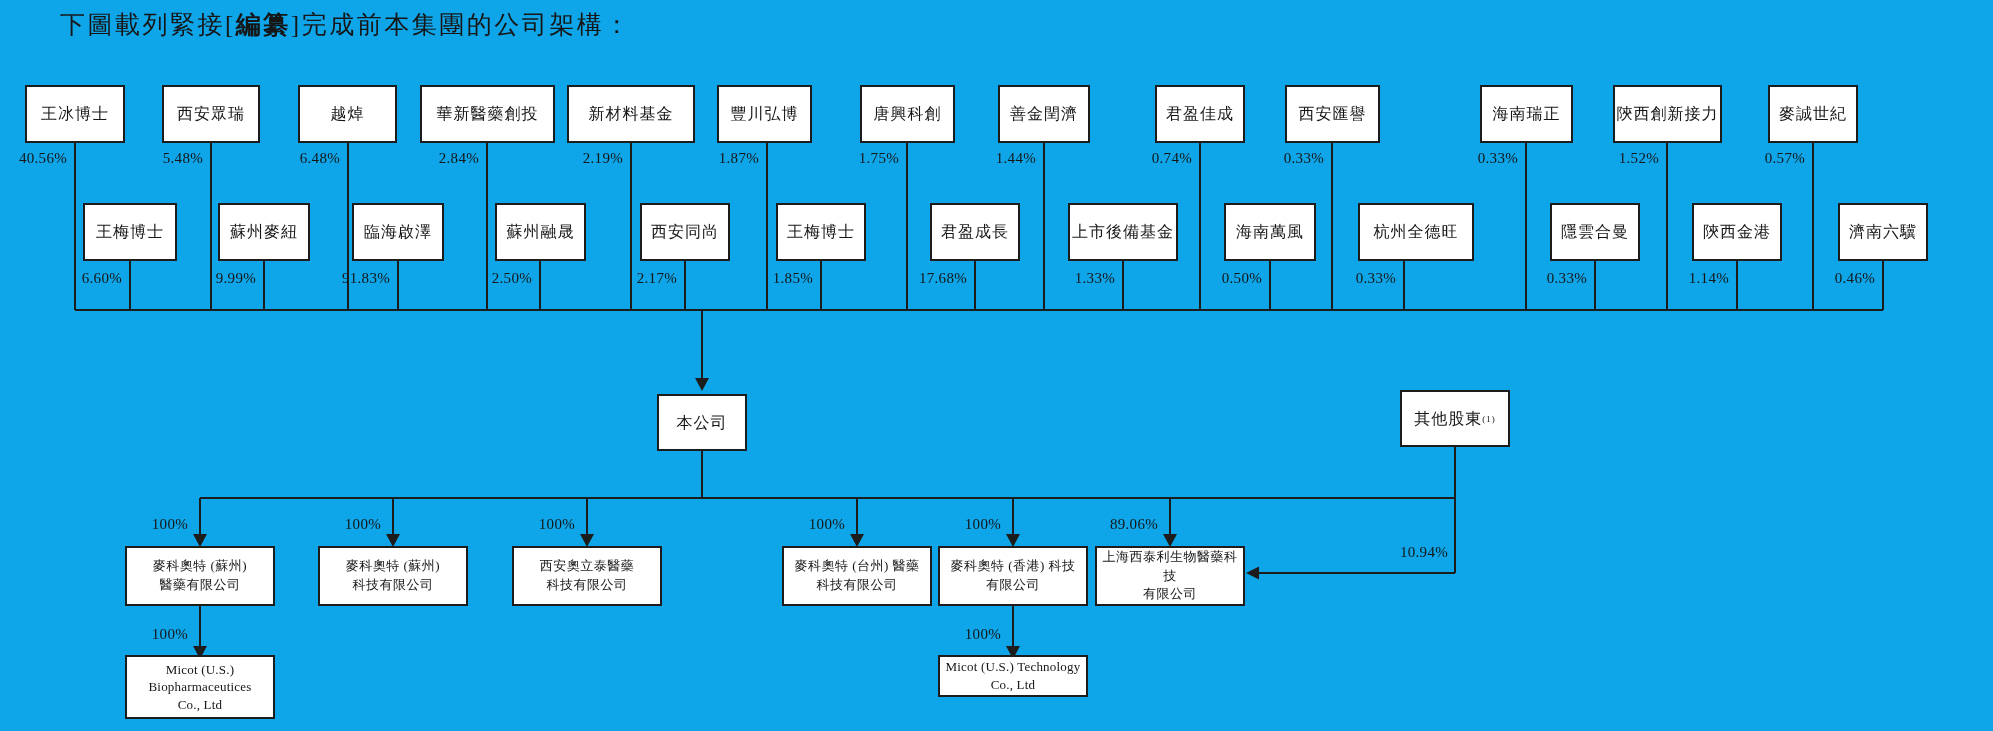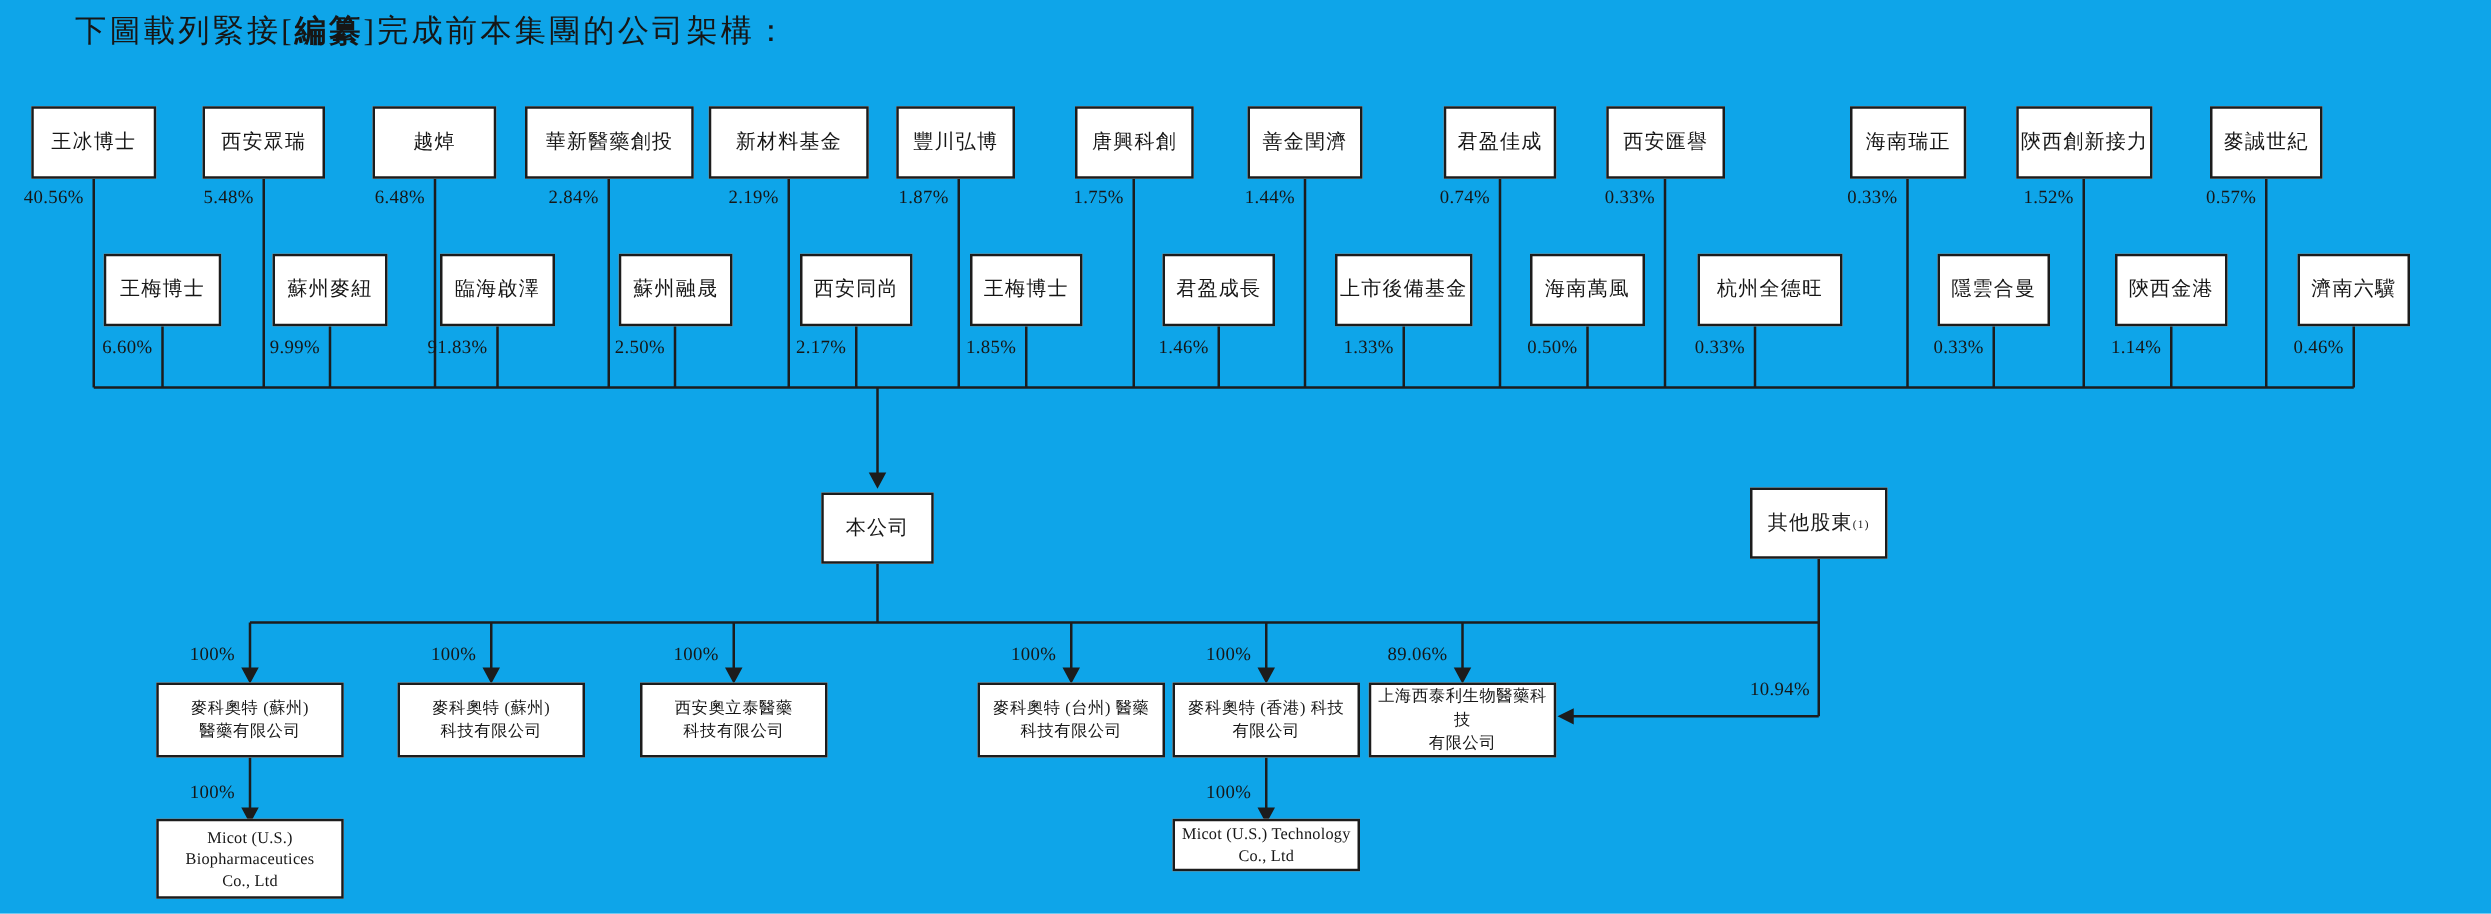--- a/index.html
+++ b/index.html
@@ -91,21 +91,21 @@
   <div class="box r2" style="left:1550px;width:90px">隱雲合曼</div>
   <div class="box r2" style="left:1692px;width:90px">陝西金港</div>
   <div class="box r2" style="left:1838px;width:90px">濟南六驥</div>
 
   <div class="pct p2" style="left:42px">6.60%</div>
   <div class="pct p2" style="left:176px">9.99%</div>
   <div class="pct p2" style="left:310px">91.83%</div>
   <div class="pct p2" style="left:452px">2.50%</div>
   <div class="pct p2" style="left:597px">2.17%</div>
   <div class="pct p2" style="left:733px">1.85%</div>
-  <div class="pct p2" style="left:887px">1.46%</div>
+  <div class="pct p2" style="left:887px">17.68%</div>
   <div class="pct p2" style="left:1035px">1.33%</div>
   <div class="pct p2" style="left:1182px">0.50%</div>
   <div class="pct p2" style="left:1316px">0.33%</div>
   <div class="pct p2" style="left:1507px">0.33%</div>
   <div class="pct p2" style="left:1649px">1.14%</div>
   <div class="pct p2" style="left:1795px">0.46%</div>
 
   <div class="box co">本公司</div>
 
   <div class="box oth">

